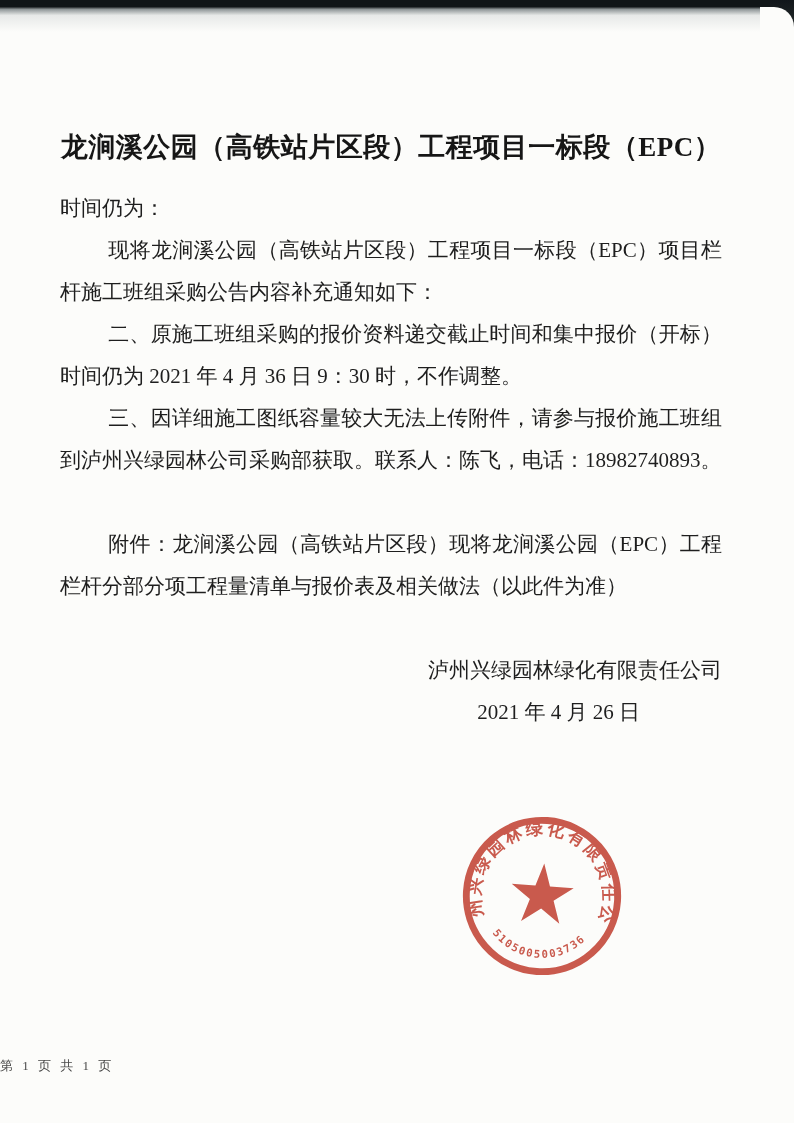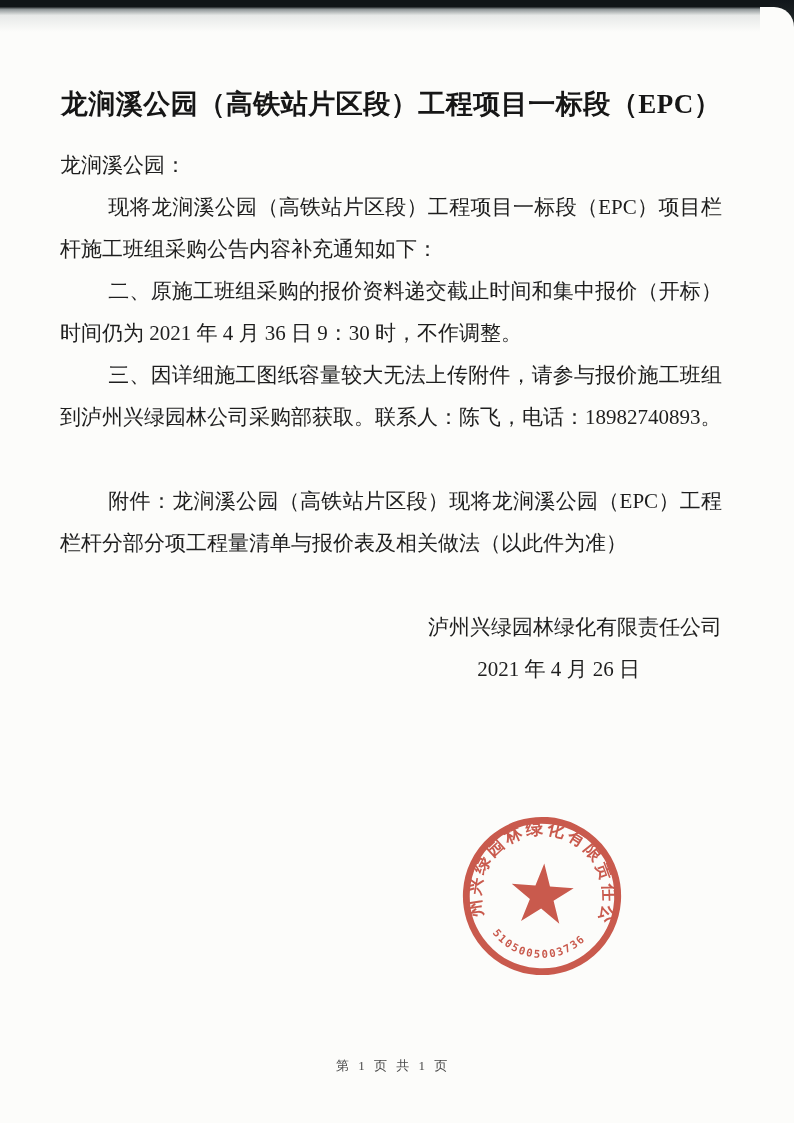--- a/index.html
+++ b/index.html
@@ -24,21 +24,21 @@
     background:linear-gradient(180deg,#11161a 0%,#2b3130 65%,rgba(43,49,48,0) 100%);
     z-index:2;
   }
   .scan-corner-paper {
     position:absolute; top:7px; right:0; width:34px; height:62px;
     background:#fcfcfa; border-top-right-radius:20px;
     z-index:3;
   }
   .content {
     position:absolute; top:0; left:0; right:0;
-    padding:77px 72px 0 60px;
+    padding:120px 72px 0 60px;
     z-index:4;
   }
   .title-line {
     text-align:center;
     font-weight:700;
     font-size:27px;
     line-height:55px;
     letter-spacing:0.5px;
     color:#161616;
   }
@@ -49,21 +49,21 @@
     text-align:justify;
   }
   .salutation { text-indent:0; }
   .body-para { text-indent:2.3em; }
   .attachment-para { margin-top:42px; text-indent:2.3em; }
   .sign-block { margin-top:42px; font-size:21px; line-height:42px; }
   .sign-company { text-align:right; }
   .sign-date { text-align:right; padding-right:82px; }
   .page-footer {
     position:absolute; bottom:48px; left:0; right:8px;
-    text-align:center;
+    text-align:left;
     font-size:13px;
     letter-spacing:3px;
     color:#4a4a4a;
     z-index:4;
   }
   
   .stamp {
     position:absolute; left:456px; top:810px;
     width:172px; height:172px;
     z-index:5;
@@ -82,21 +82,21 @@
 
   <div class="scan-top-band"></div>
   <div class="scan-corner-dark"></div>
   <div class="scan-corner-paper"></div>
 
   <div class="content">
 
     <div class="title-line">龙涧溪公园（高铁站片区段）工程项目一标段（EPC）</div>
 
     <div class="body-block">
-      <p class="salutation">龙涧溪公园：</p>
+      <p class="salutation">时间仍为：</p>
       <p class="body-para">现将龙涧溪公园（高铁站片区段）工程项目一标段（EPC）项目栏杆施工班组采购公告内容补充通知如下：</p>
       <p class="body-para">二、原施工班组采购的报价资料递交截止时间和集中报价（开标）时间仍为 2021 年 4 月 36 日 9：30 时，不作调整。</p>
       <p class="body-para">三、因详细施工图纸容量较大无法上传附件，请参与报价施工班组到泸州兴绿园林公司采购部获取。联系人：陈飞，电话：18982740893。</p>
       <p class="attachment-para">附件：龙涧溪公园（高铁站片区段）现将龙涧溪公园（EPC）工程栏杆分部分项工程量清单与报价表及相关做法（以此件为准）</p>
     </div>
 
     <div class="sign-block">
       <p class="sign-company">泸州兴绿园林绿化有限责任公司</p>
       <p class="sign-date">2021 年 4 月 26 日</p>
     </div>

